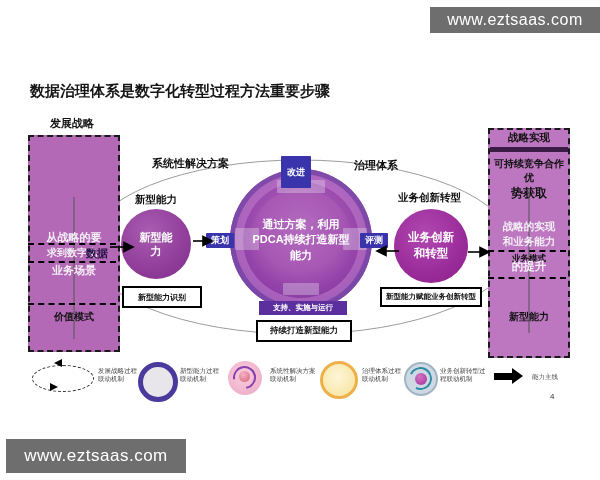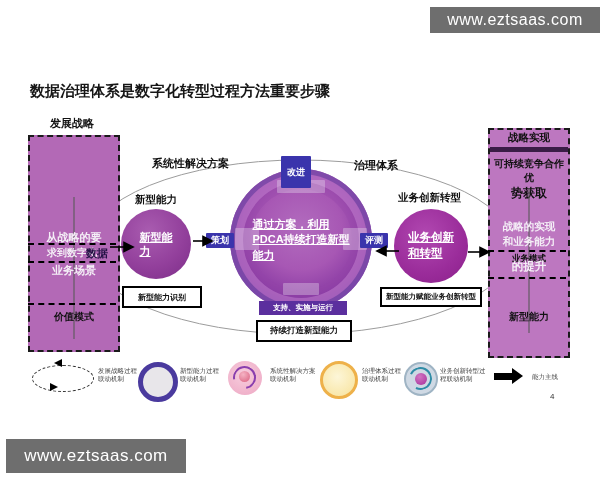--- a/index.html
+++ b/index.html
@@ -15,21 +15,21 @@
   .panel-left{background:#b369b6;}
   .panel-right{background:#bd77c0;}
   .panel-header{font-size:11px;font-weight:bold;color:#111;}
   .needbox{background:#fff;border:2px solid #000;display:flex;flex-direction:column;
     align-items:center;justify-content:center;font-size:8.5px;font-weight:bold;color:#111;line-height:1.3;}
   .stem{position:absolute;width:2px;background:rgba(90,90,90,.55);}
   .wtxt{color:#f4eef6;font-weight:bold;}
   .dashrow{border-top:2px dashed #000;border-bottom:2px dashed #000;}
   .dashline{border-top:2px dashed #000;}
   .circle{border-radius:50%;display:flex;align-items:center;justify-content:center;
-    color:#fff;font-weight:bold;text-decoration:underline;}
+    color:#fff;font-weight:bold;text-align:center;}
   .small-circle{background:radial-gradient(circle at 40% 32%, #a95cb0 0%, #93409c 55%, #7c2d88 100%);}
   .big-circle{background:radial-gradient(circle at 50% 42%, #b26cbe 0%, #a757b4 38%, #8e3fa6 60%, #6b2f9f 78%, #50289c 92%, #3f2a8e 100%);
     box-shadow:inset 0 0 0 5px rgba(60,35,140,.4), inset 0 0 0 13px rgba(205,140,215,.45), inset 0 0 0 20px rgba(150,70,170,.35);}
   .right-circle{background:radial-gradient(circle at 42% 35%, #b148b1 0%, #9a2c9a 60%, #8a1f8a 100%);}
   .badge{background:#3a34ac;color:#fff;font-size:9px;font-weight:bold;display:flex;
     align-items:center;justify-content:center;border-radius:1px;z-index:5;}
   .strip{background:#5b2f9e;color:#fff;font-size:7.5px;font-weight:bold;display:flex;
     align-items:center;justify-content:center;z-index:5;}
   .wbox{background:#fff;border:2px solid #000;display:flex;align-items:center;justify-content:center;
     font-weight:bold;color:#111;z-index:5;}

